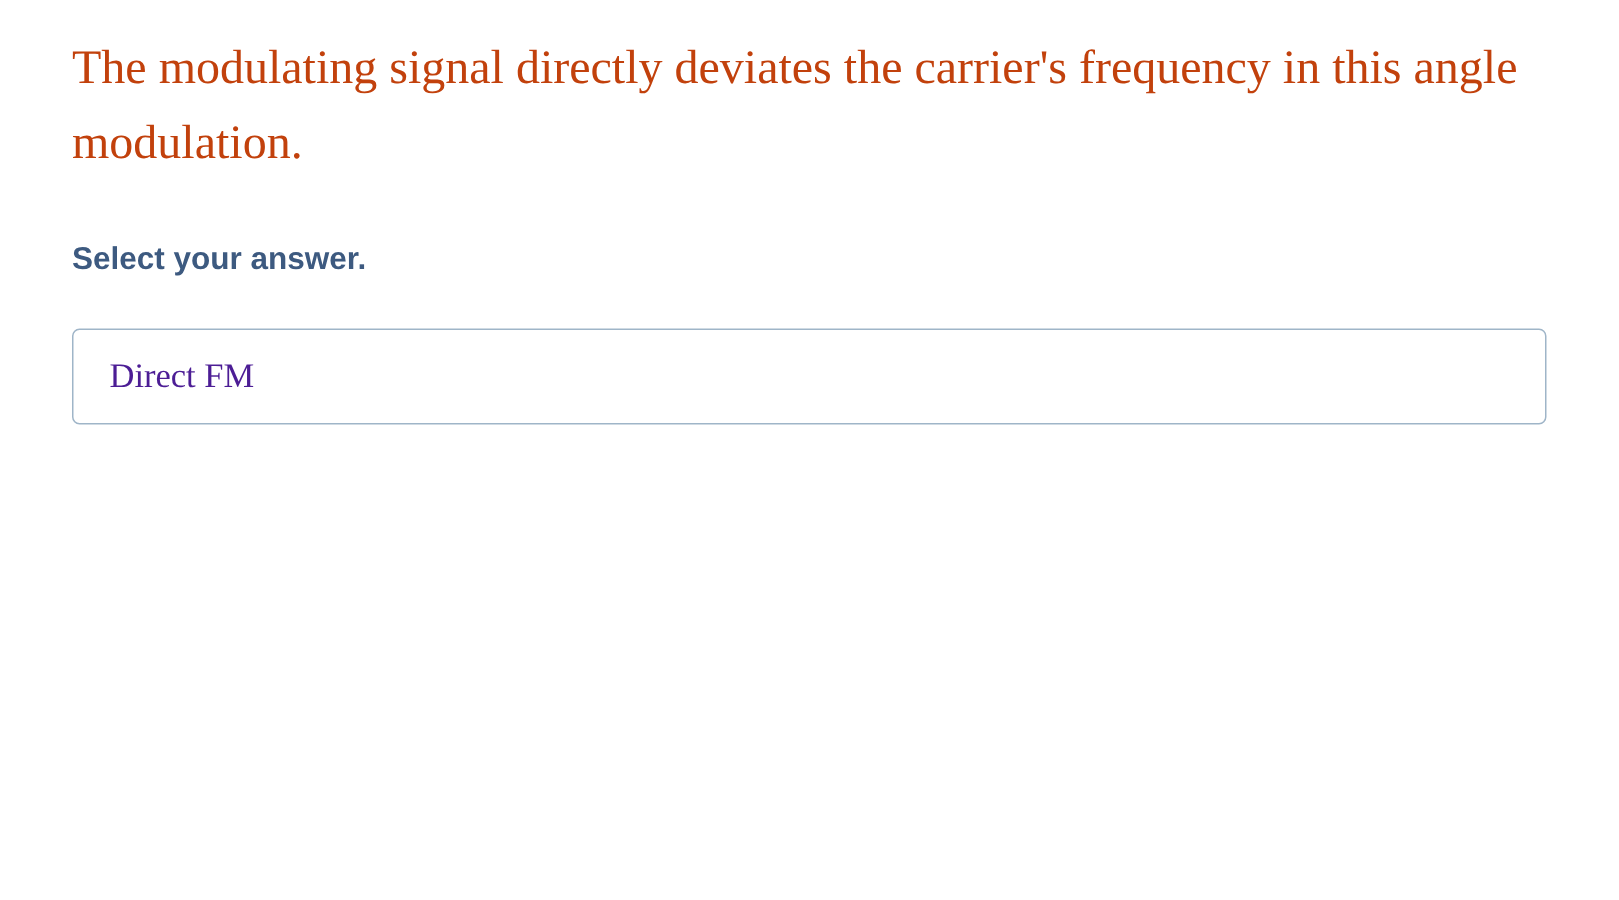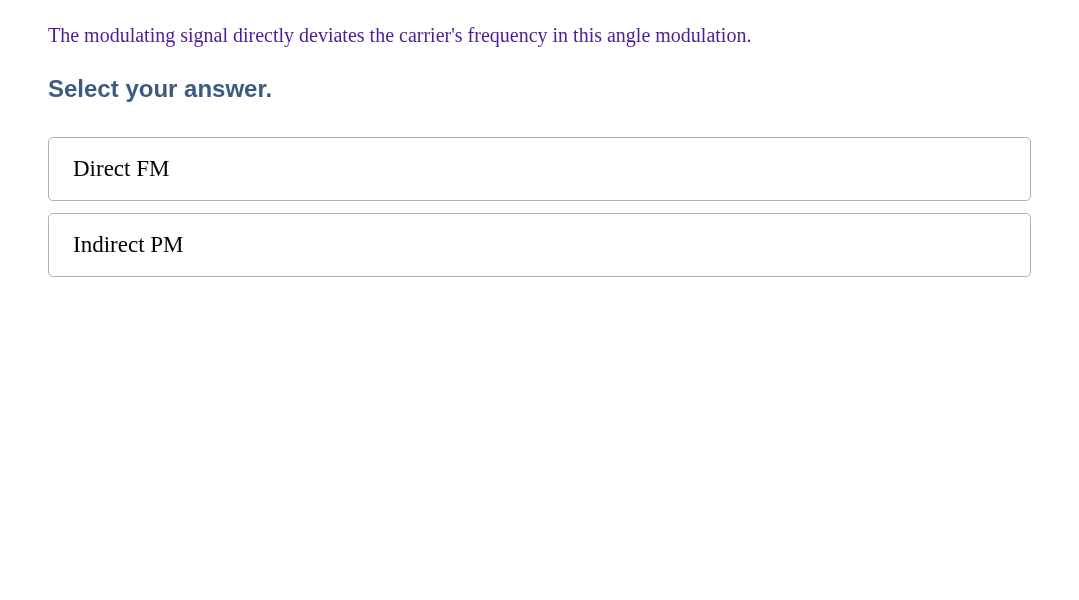--- a/index.html
+++ b/index.html
@@ -9,57 +9,54 @@
     }
     body {
       font-family: 'Segoe UI', 'PT Serif', Georgia, serif;
       background: #ffffff;
       padding: 20px 48px 30px 48px;
       width: 1079px;
       color: #2e3a48;
     }
     .question-text {
       font-family: Georgia, 'Times New Roman', serif;
-      font-size: 20px;
+      font-size: 32px;
       line-height: 1.55;
-      color: #4c1d95;
-      margin-bottom: 24px;
+      color: #c2410c;
+      margin-bottom: 42px;
     }
     .prompt-label {
       font-family: 'Segoe UI', Arial, sans-serif;
-      font-size: 24px;
+      font-size: 21px;
       font-weight: 700;
       color: #3d5a80;
       margin-bottom: 34px;
     }
     .options {
       display: flex;
       flex-direction: column;
       gap: 12px;
     }
     .option {
       border: 1.5px solid #9fb5c8;
       border-radius: 5px;
       padding: 18px 24px;
       font-family: Georgia, 'Times New Roman', serif;
       font-size: 23px;
-      color: #000000;
+      color: #4c1d95;
       cursor: pointer;
       background: #ffffff;
       text-align: left;
       width: 100%;
     }
   </style>
 </head>
 <body>
 
 <div class="question-text">The modulating signal directly deviates the carrier's frequency in this angle modulation.</div>
 
 <div class="prompt-label">Select your answer.</div>
 
 <div class="options">
   <button class="option">
     <span>Direct FM</span>
   </button>
-  <button class="option">
-    <span>Indirect PM</span>
-  </button>
 </div>
 
 </body></html>

